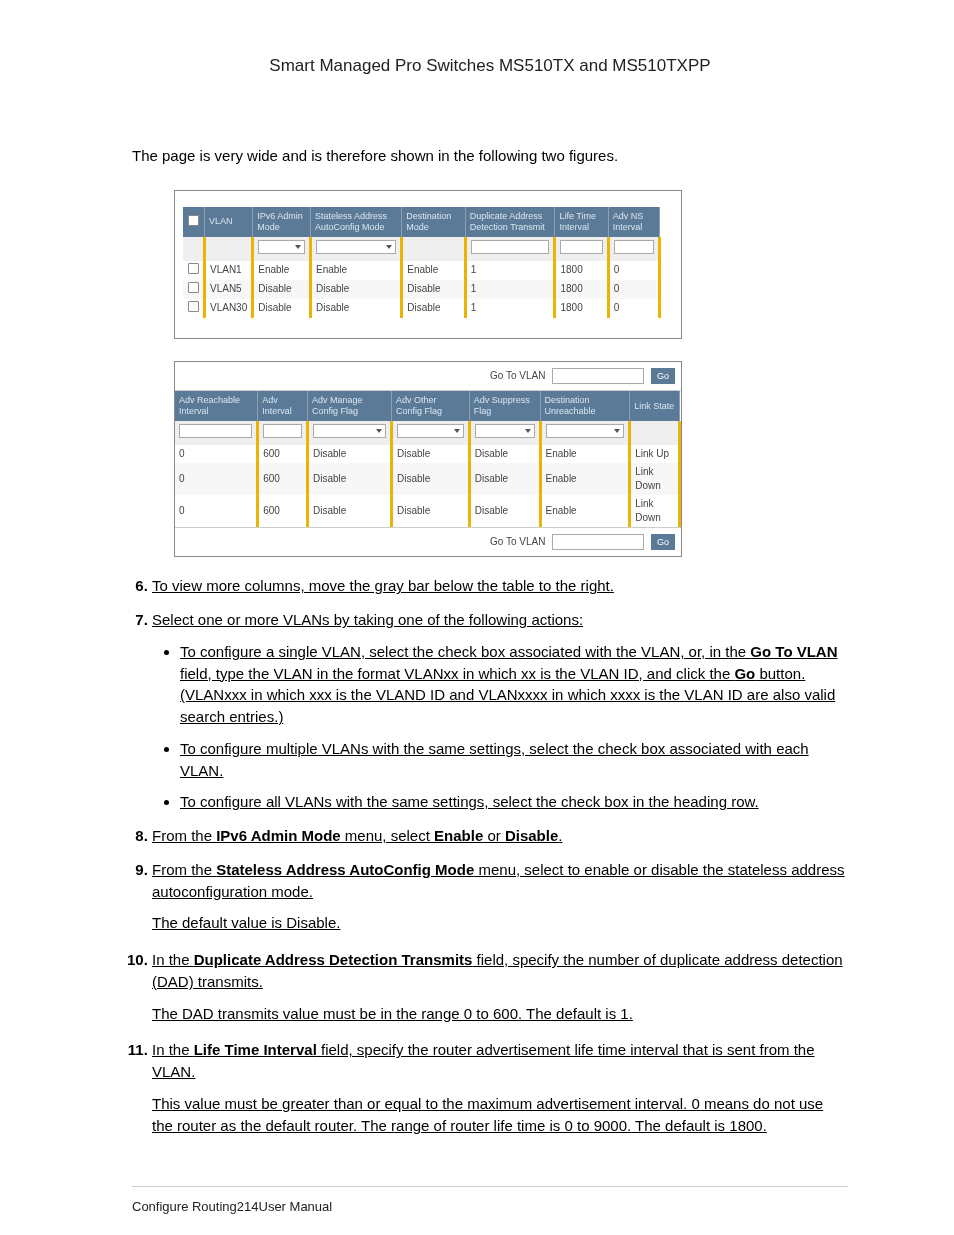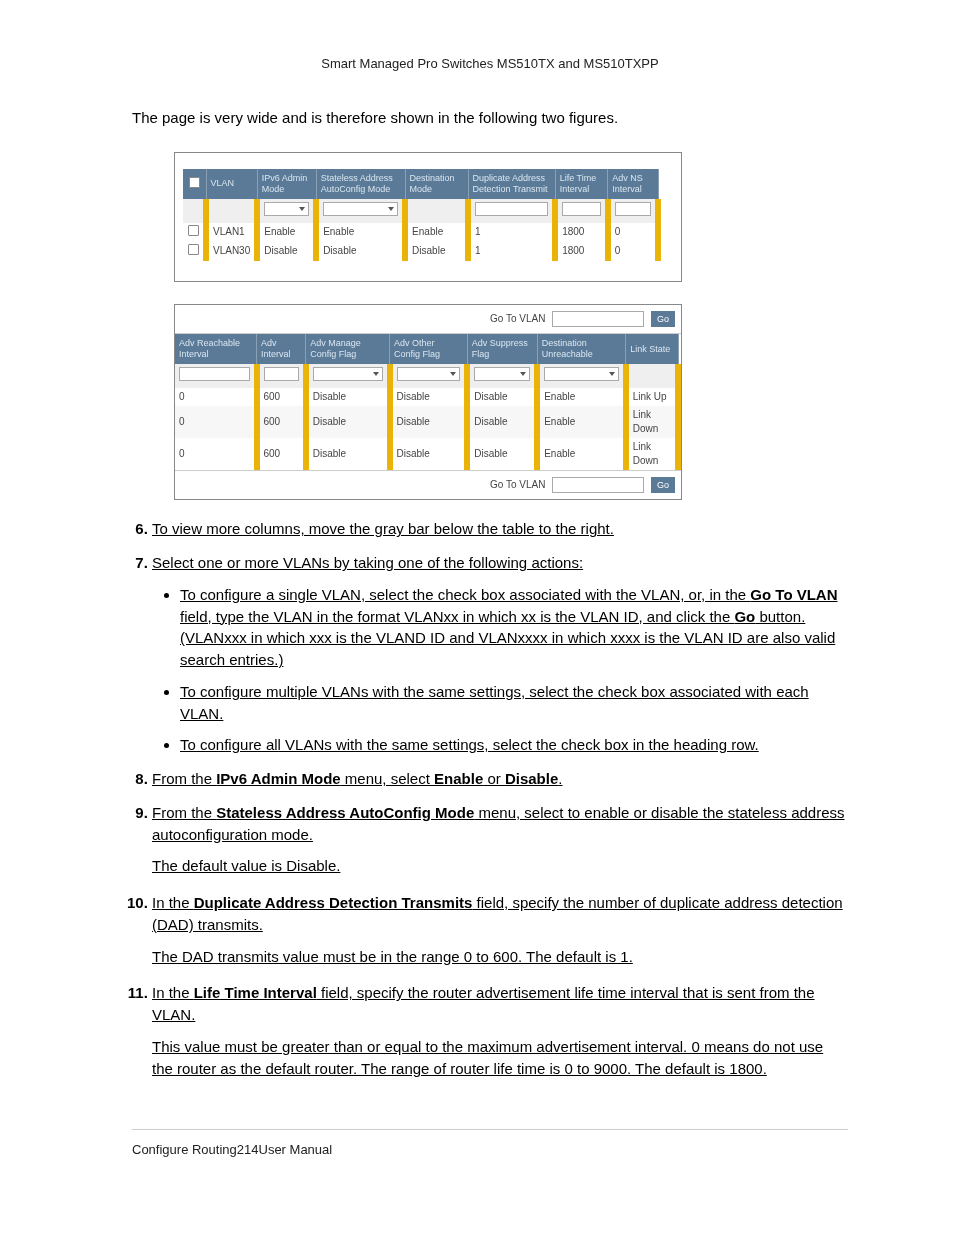--- a/index.html
+++ b/index.html
@@ -8,23 +8,23 @@
     background: #fff;
     font-family: Arial, Helvetica, sans-serif;
     color: #000;
     width: 954px;
   }
   .page {
     padding: 56px 106px 40px 132px;
     box-sizing: border-box;
   }
   .header-line {
-    font-size: 13px;
+    font-size: 17px;
     text-align: center;
-    margin-bottom: 36px;
+    margin-bottom: 69px;
     color: #222;
   }
   .body-text {
     font-size: 15px;
     line-height: 1.4;
     margin-top: 27px;
   }
   .intro {
     margin-bottom: 24px;
   }
@@ -86,21 +86,21 @@
   .inp {
     display:inline-block;
     width:100%;
     height:14px;
     border:1px solid #aaa;
     background:#fff;
     box-sizing:border-box;
   }
   table.ui td {
     padding: 2px 4px;
-    border-right: 6px solid #eab308;
+    border-right: 3px solid #eab308;
   }
   tr.filter td {
     background:#efefef;
     padding:3px 4px;
   }
   tr.data td {
     background:#fff;
   }
   tr.data.shade td {
     background:#f7f7f7;
@@ -208,20 +208,30 @@
           <td><span class="inp"></span></td>
           <td><span class="inp"></span></td>
           <td><span class="inp"></span></td>
         </tr>
         <tr class="data">
           <td class="chk-col"><span class="chk"></span></td>
           <td>VLAN1</td>
           <td>Enable</td>
           <td>Enable</td>
           <td>Enable</td>
+          <td>1</td>
+          <td>1800</td>
+          <td>0</td>
+        </tr>
+        <tr class="data shade">
+          <td class="chk-col"><span class="chk"></span></td>
+          <td>VLAN5</td>
+          <td>Disable</td>
+          <td>Disable</td>
+          <td>Disable</td>
           <td>1</td>
           <td>1800</td>
           <td>0</td>
         </tr>
         <tr class="data">
           <td class="chk-col"><span class="chk"></span></td>
           <td>VLAN30</td>
           <td>Disable</td>
           <td>Disable</td>
           <td>Disable</td>

